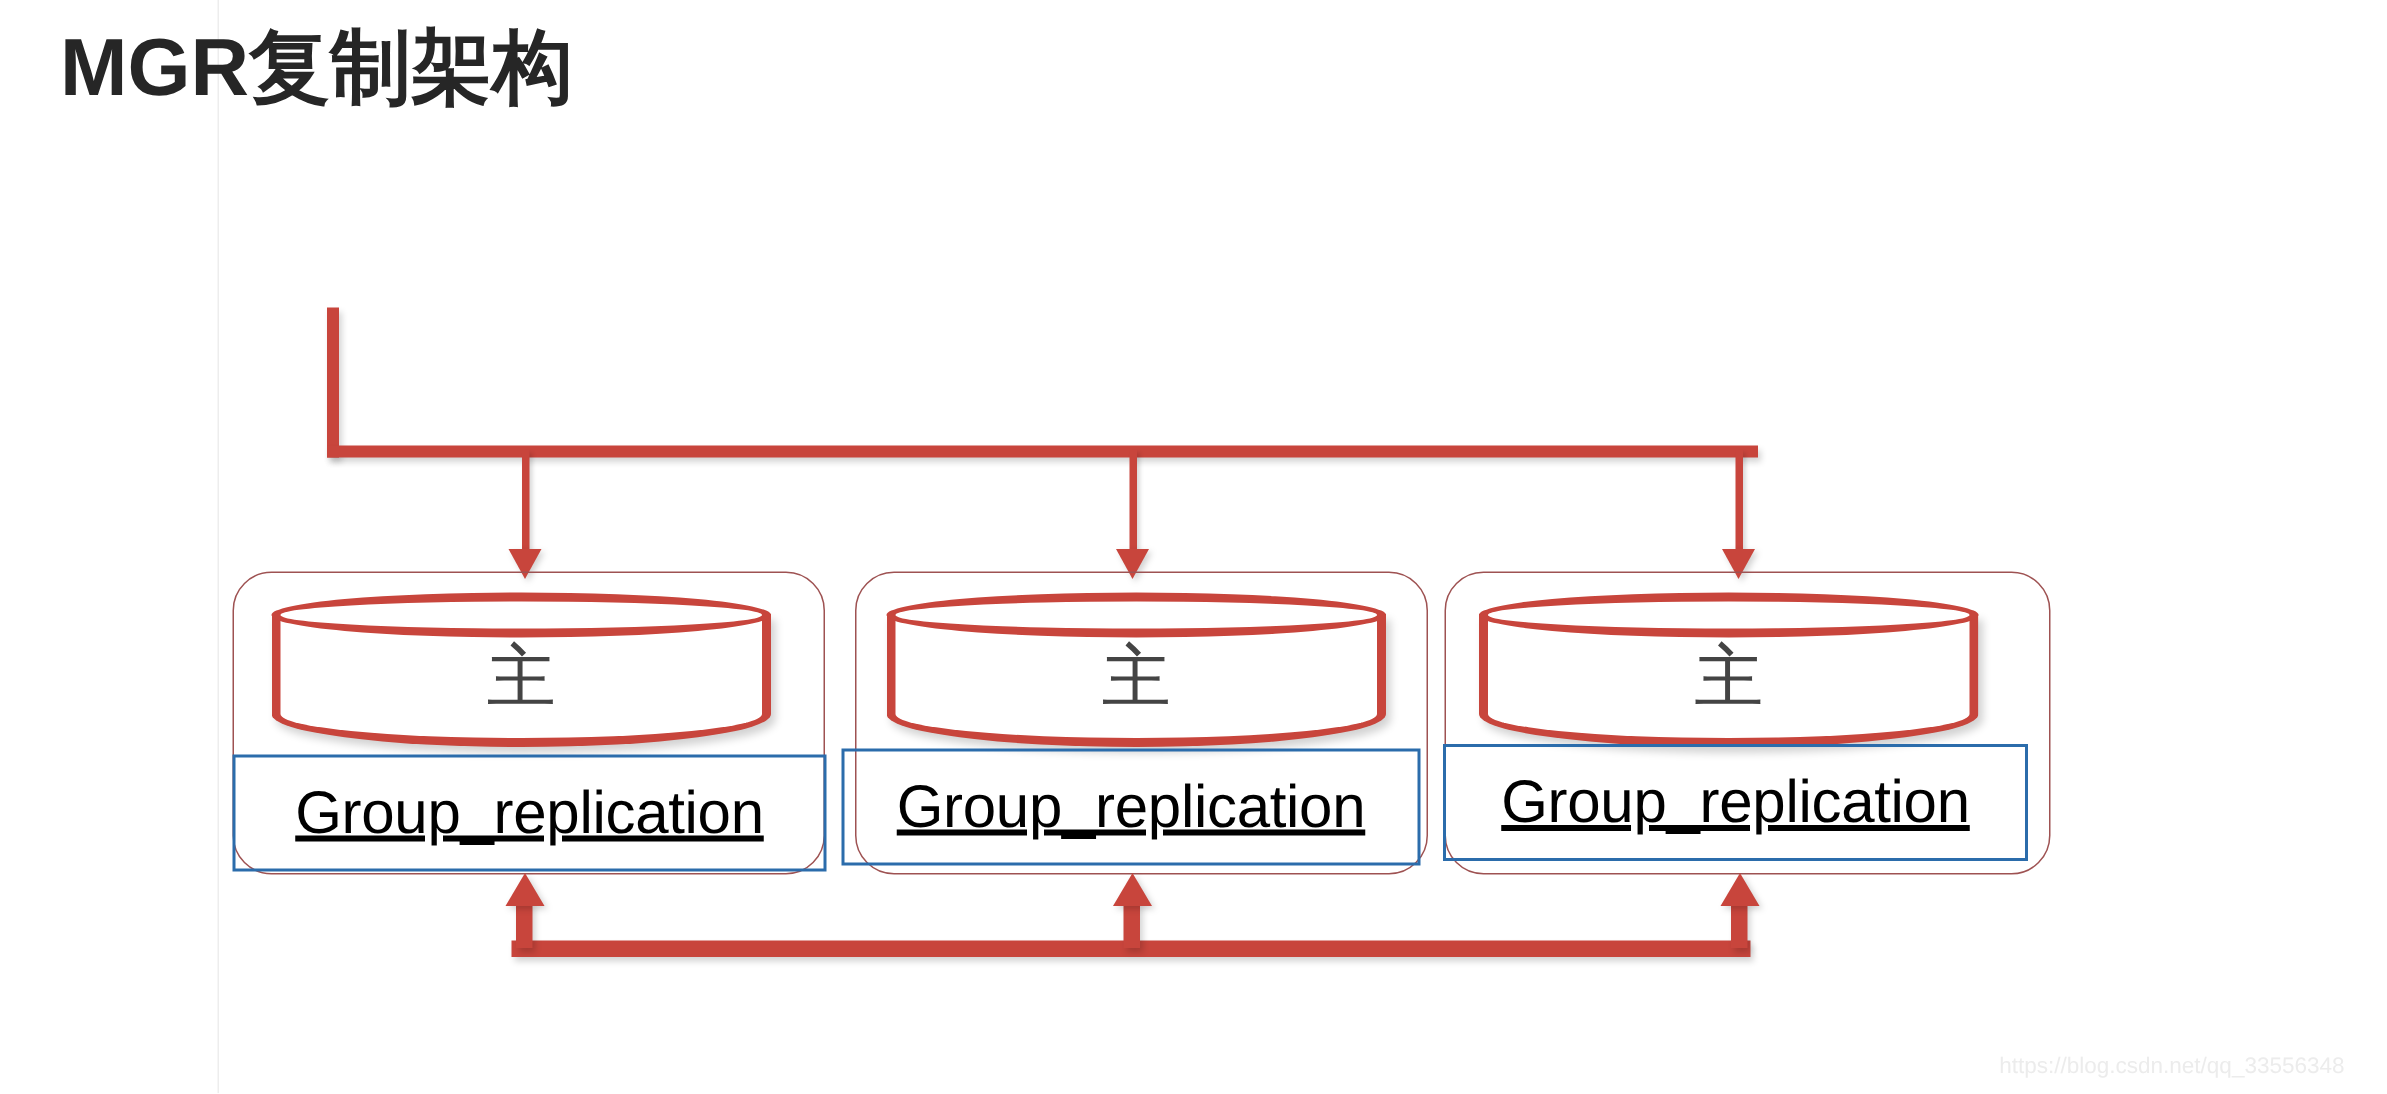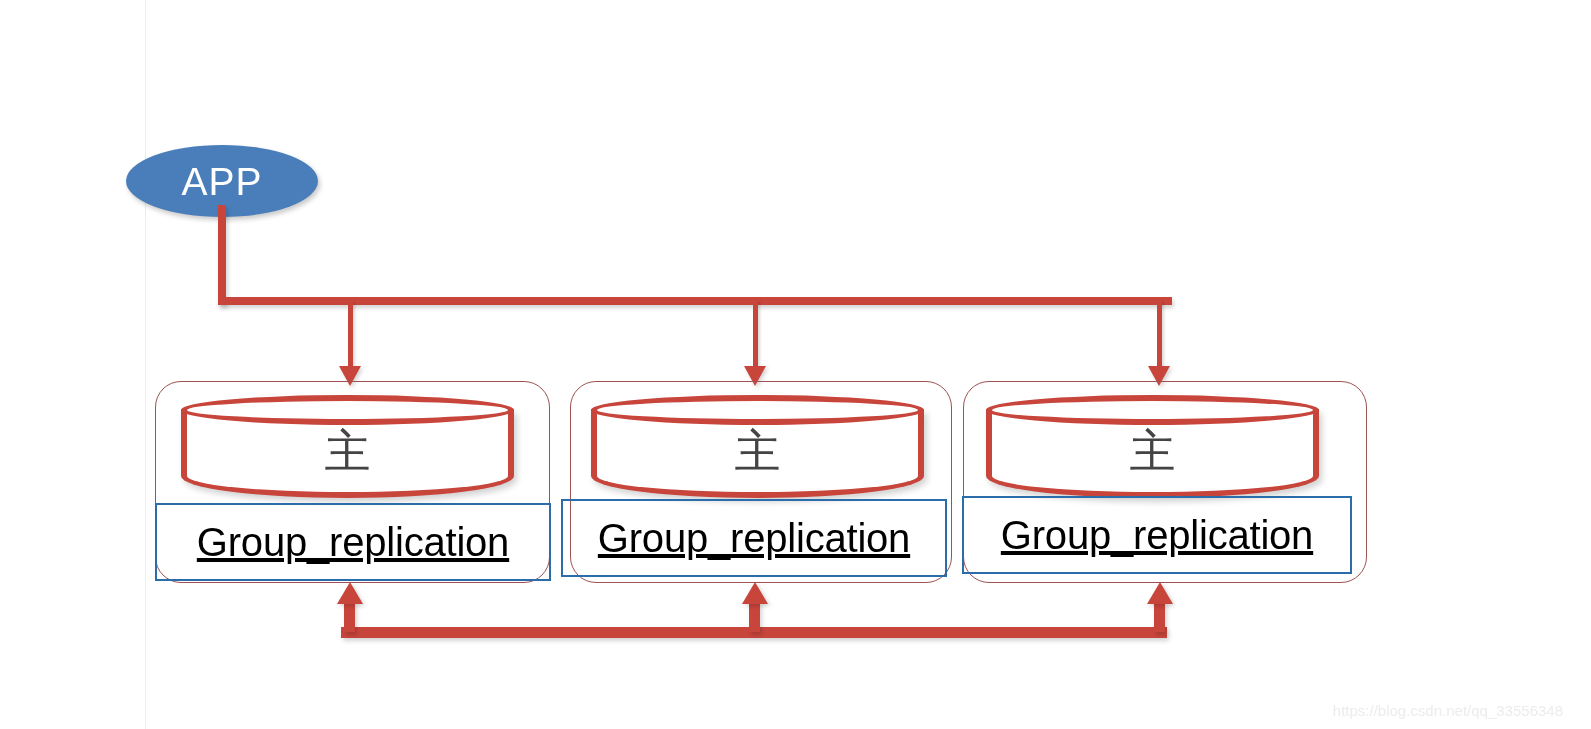--- a/index.html
+++ b/index.html
@@ -168,24 +168,22 @@
     white-space: nowrap;
   }
 </style>
 </head>
 <body>
 
 <div id="canvas">
 
   <div class="guide-line"></div>
 
-
-  <div id="app-node">
-    <span class="app-label">APP</span>
-  </div>
+  <div id="page-title">MGR复制架构</div>
+
 
   <div class="conn vert" style="left:218px; top:205px; height:100px;"></div>
 
   <div class="conn horz" style="left:218px; top:297px; width:954px;"></div>
 
   <div class="conn thin-vert" style="left:348px; top:300px; height:68px;"></div>
   <div class="arrow-down" style="left:339px; top:366px;"></div>
 
   <div class="conn thin-vert" style="left:753px; top:300px; height:68px;"></div>
   <div class="arrow-down" style="left:744px; top:366px;"></div>

